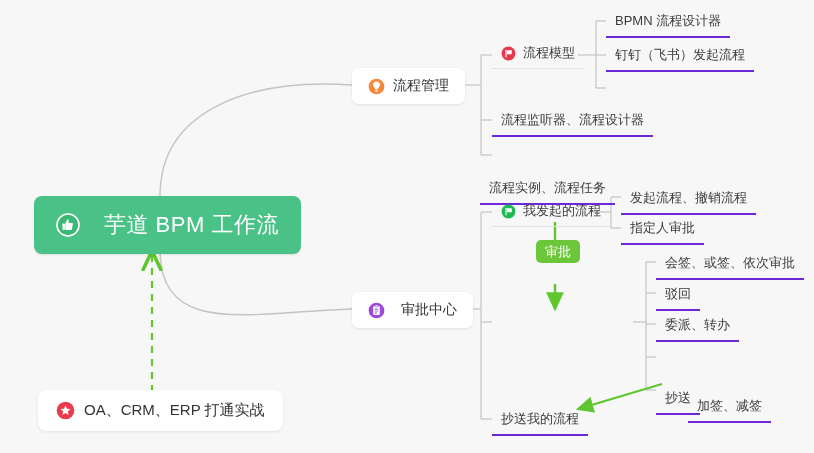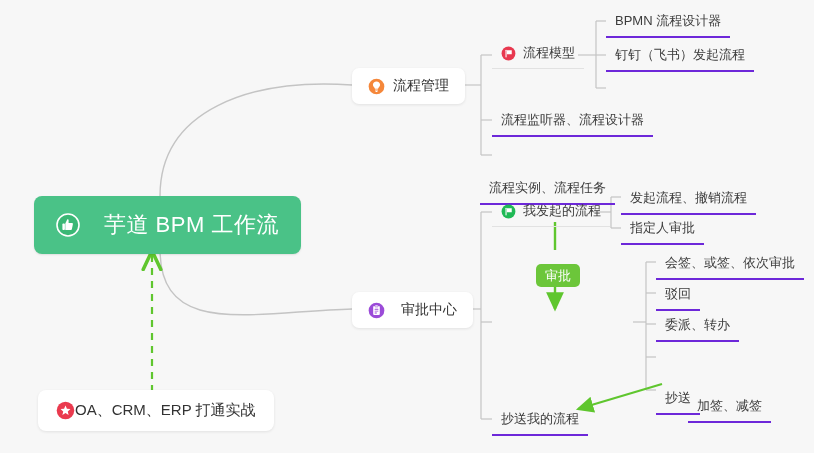--- a/index.html
+++ b/index.html
@@ -78,20 +78,21 @@
     color: #3c3c3c;
     font-size: 13px;
     white-space: nowrap;
     z-index: 4;
   }
 
   
   .callout-node {
     position: absolute;
     display: flex; align-items: center;
+    gap: 9px;
     background: #ffffff;
     border-radius: 8px;
     padding: 11px 18px;
     box-shadow: 0 1px 3px rgba(0,0,0,0.09);
     z-index: 5;
   }
   .callout-label {
     color: #333333;
     font-size: 15px;
     white-space: nowrap;
@@ -247,21 +248,21 @@
 
 
   <div class="leaf-node" style="left:656px; top:250px;">会签、或签、依次审批</div>
   <div class="leaf-node" style="left:656px; top:281px;">驳回</div>
   <div class="leaf-node" style="left:656px; top:312px;">委派、转办</div>
   <div class="leaf-node" style="left:688px; top:345px;margin-top:48px;">加签、减签</div>
   <div class="leaf-node" style="left:656px; top:378px;margin-top:7px;">抄送</div>
 
   <div class="leaf-node" style="left:492px; top:406px;">抄送我的流程</div>
 
-  <div class="tag-badge" style="left:536px; top:264px;">审批</div>
+  <div class="tag-badge" style="left:536px; top:240px;">审批</div>
 
   <div class="callout-node" style="left:38px; top:390px;">
     <span class="icon">
       <svg width="19" height="19" viewBox="0 0 18 18">
         <circle cx="9" cy="9" r="8.3" fill="#ea3a4e"></circle>
         <path d="M9 4.2 L10.35 7.35 L13.7 7.65 L11.15 9.9 L11.95 13.2
                  L9 11.45 L6.05 13.2 L6.85 9.9 L4.3 7.65 L7.65 7.35 Z" fill="#ffffff"></path>
       </svg>
     </span>
     <span class="callout-label">OA、CRM、ERP 打通实战</span>

